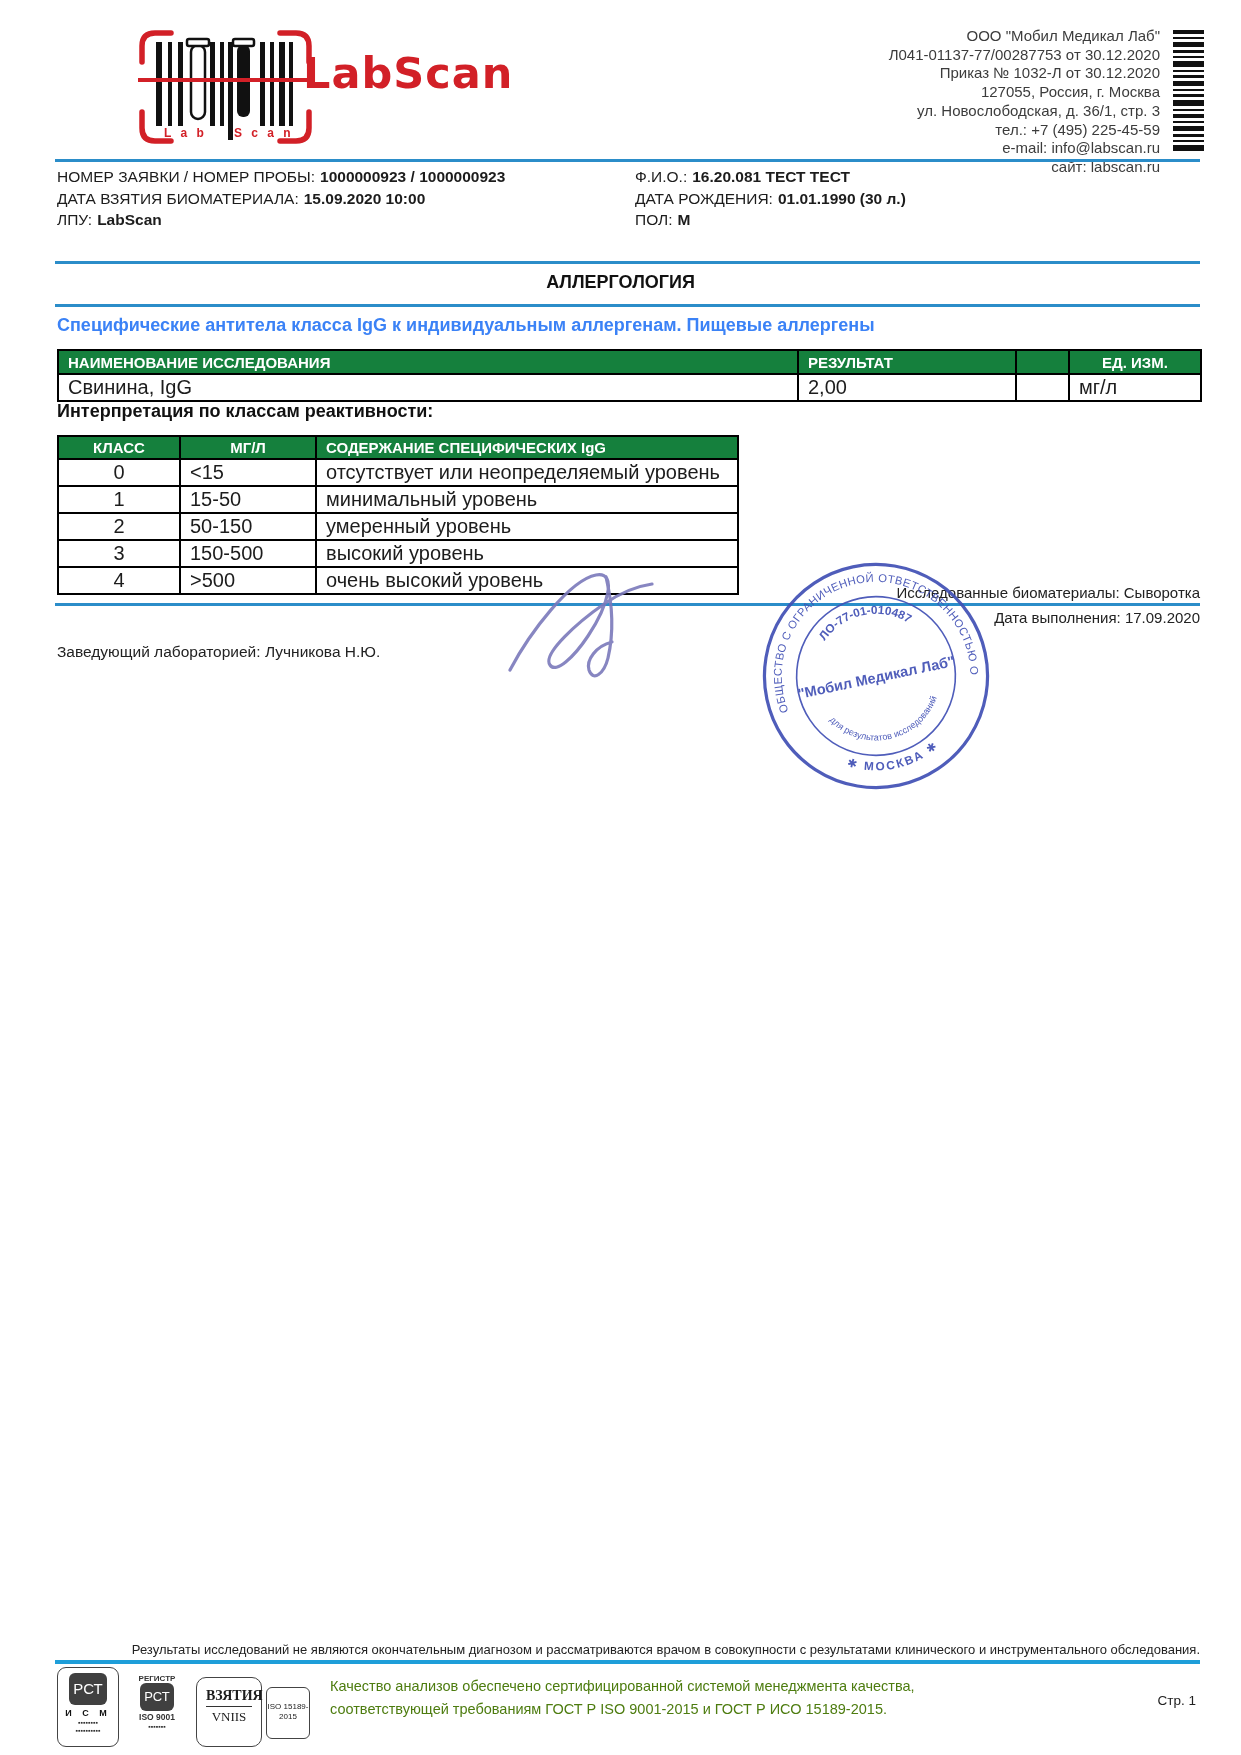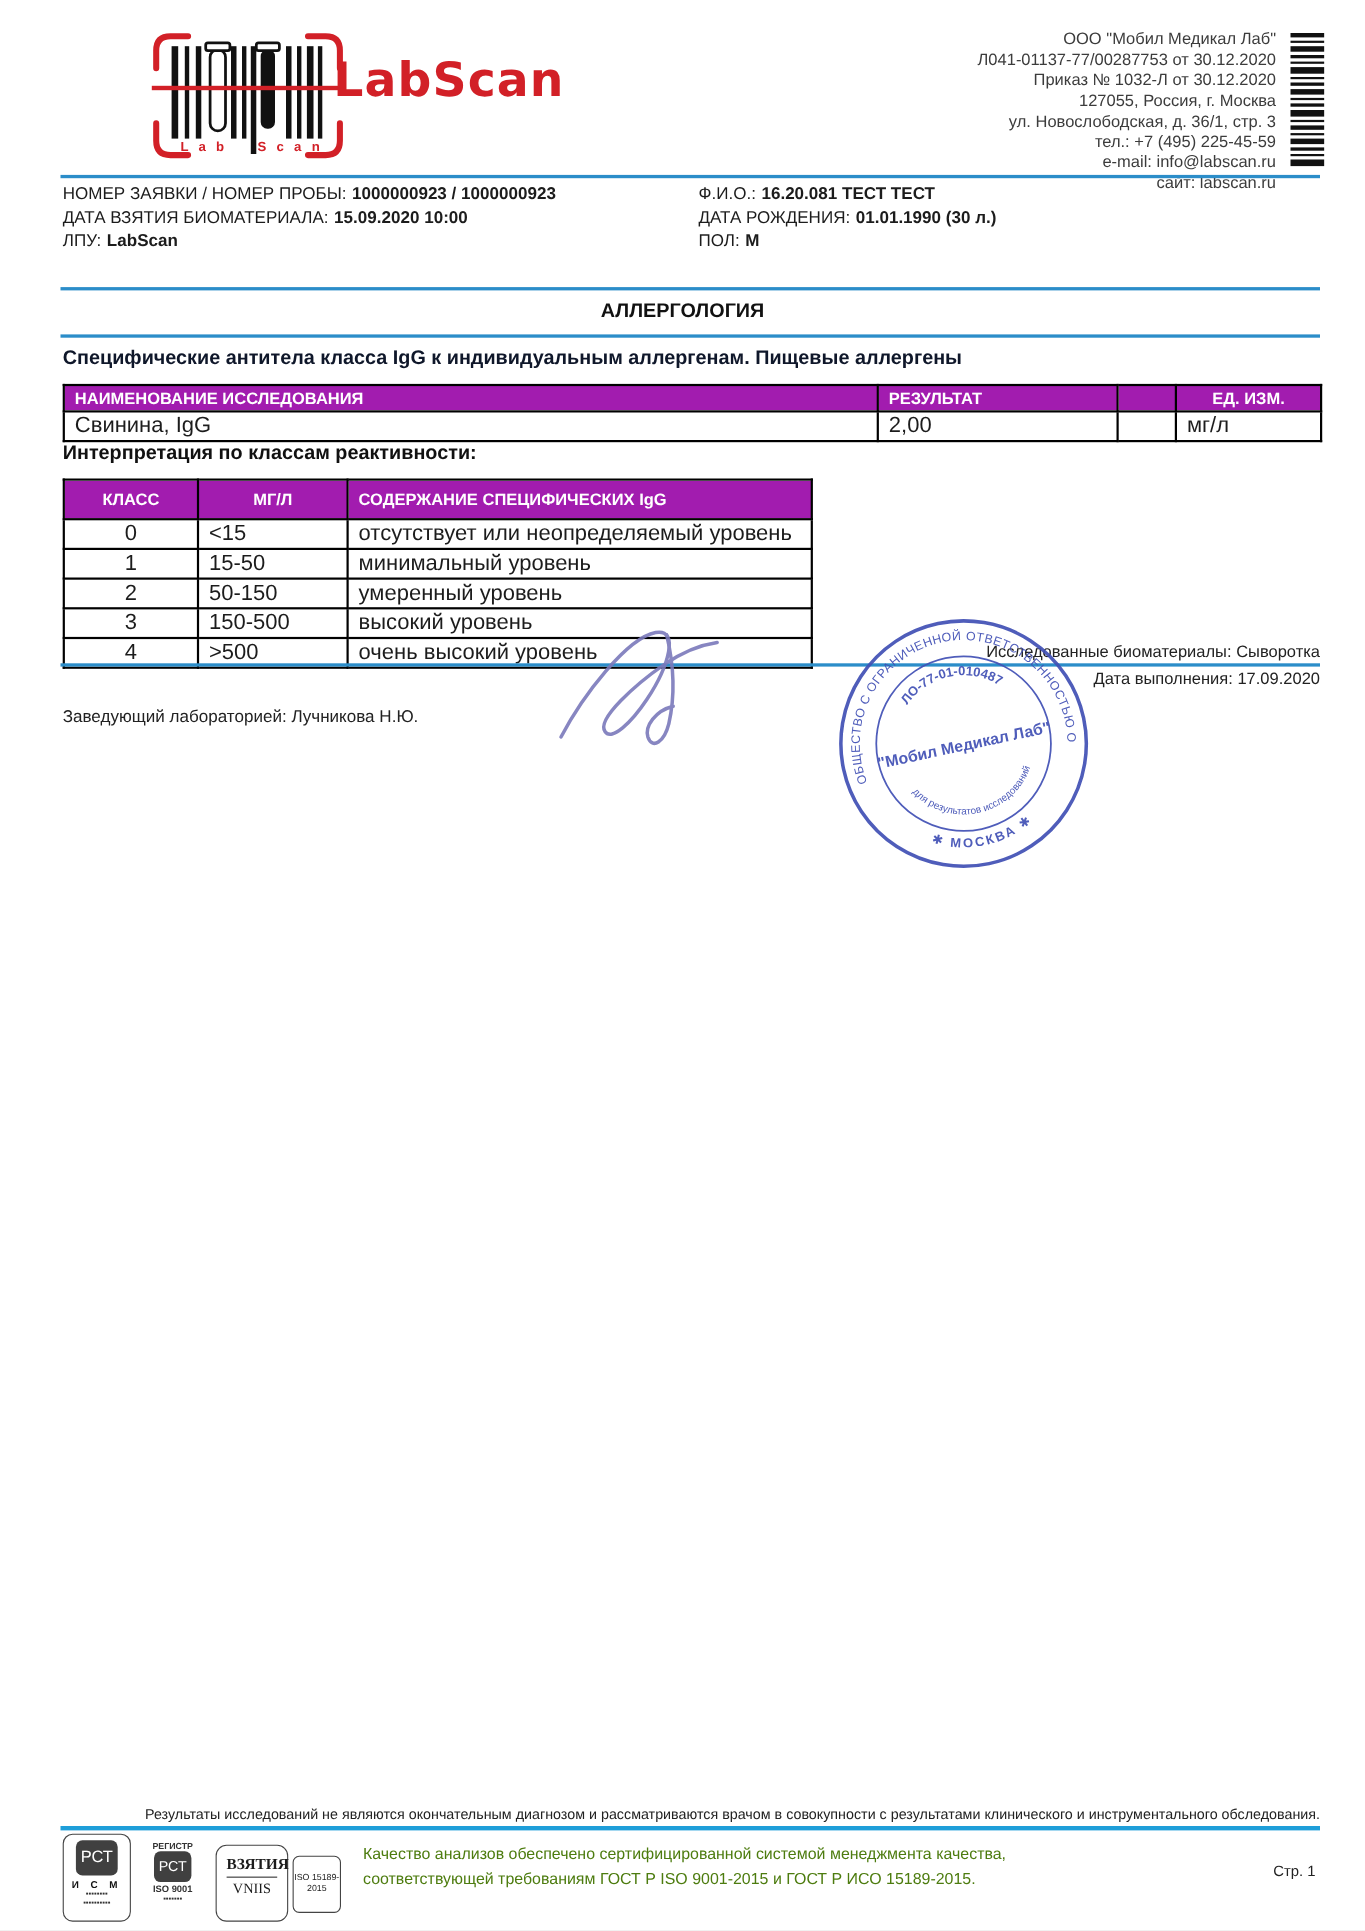--- a/index.html
+++ b/index.html
@@ -18,33 +18,33 @@
   .vbarcode { position:absolute; left:1173px; top:30px; }
   .rule { position:absolute; left:55px; width:1145px; height:2.5px; background:#2b8dc9; }
   .rule1 { top:159px; } .rule2 { top:261px; } .rule3 { top:304px; } .rule4 { top:603px; }
   
   .patient-left  { position:absolute; left:57px;  top:166px; font-size:15.5px; line-height:21.5px; }
   .patient-right { position:absolute; left:635px; top:166px; font-size:15.5px; line-height:21.5px; }
   .prow b { margin-left:5px; }
   
   .section-title { position:absolute; left:0; top:272px; width:100%; text-align:center;
                    font-size:18px; font-weight:bold; color:#111; }
-  .panel-title   { position:absolute; left:57px; top:315px; font-size:18px; font-weight:bold; color:#0f172a; }
+  .panel-title   { position:absolute; left:57px; top:315px; font-size:18px; font-weight:bold; color:#3b82f6; }
   .interp-title  { position:absolute; left:57px; top:401px; font-size:18px; font-weight:bold; color:#111; }
   
   table { border-collapse:collapse; table-layout:fixed; }
   .results { position:absolute; left:57px; top:349px; width:1143px; }
   .interp  { position:absolute; left:57px; top:435px; width:680px; }
   th,td { border:2px solid #000; overflow:hidden; white-space:nowrap; }
-  th { background:#a21caf; color:#fff; font-size:15px; font-weight:bold; text-align:left;
+  th { background:#15803d; color:#fff; font-size:15px; font-weight:bold; text-align:left;
        height:24px; padding:1px 9px; }
   td { font-size:20px; height:24px; padding:1px 9px; background:#fff; }
   .results td { height:23px; }
   th.c, td.c { text-align:center; padding:1px 2px; }
-  .interp th { height:36px; }
+  .interp th { height:23px; }
   .interp td { height:25px; }
   
   .meta-bio  { position:absolute; right:41px; top:584px; font-size:15px; color:#222; }
   .meta-date { position:absolute; right:41px; top:609px; font-size:15px; color:#222; }
   .head-lab  { position:absolute; left:57px; top:643px; font-size:15.5px; color:#222; }
   .signature { position:absolute; left:498px; top:560px; }
   .stamp-wrap { position:absolute; left:758px; top:558px; width:236px; height:236px;
                 transform:rotate(-12deg); opacity:.92; }
   .stamp-wrap text, .stamp-wrap textPath { fill:#4150b5; }
   

